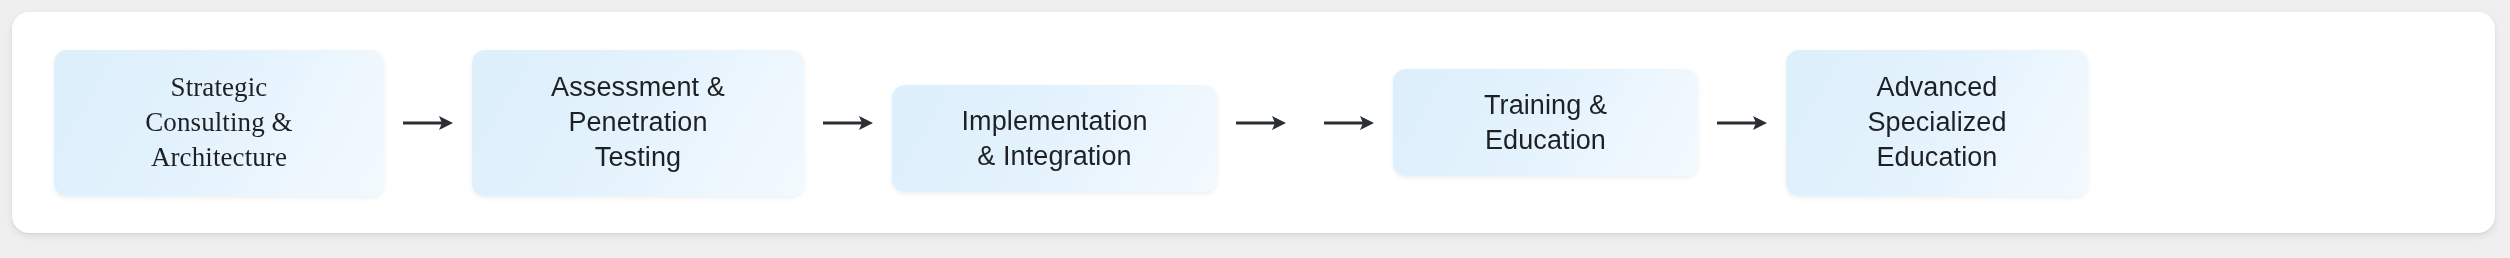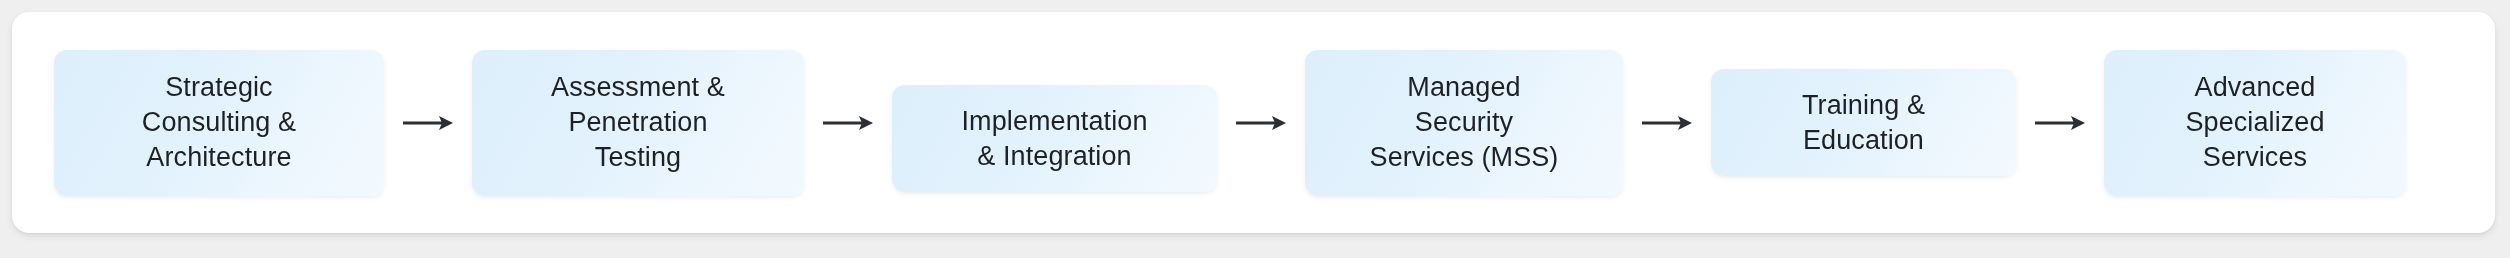--- a/index.html
+++ b/index.html
@@ -54,21 +54,21 @@
     font-size: 27px;
     line-height: 35px;
     color: #1e2124;
     font-weight: 400;
     letter-spacing: 0.1px;
     white-space: pre-line;
     padding: 0 22px;
   }
 
   
-  .stage-0 { width: 330px; height: 146px; }
+  .stage-0 { width: 330px; height: 146px; font-family: Liberation Serif, serif; }
   .stage-1 { width: 332px; height: 146px; text-align: center; }
   .stage-2 { width: 325px; height: 107px; margin-top: 32px; }
   .stage-3 { width: 318px; height: 146px; }
   .stage-4 { width: 305px; height: 107px; justify-content: center; }
   .stage-5 { width: 302px; height: 146px; }
 
   .arrow {
     flex: none;
     width: 88px;
     display: flex;
@@ -118,25 +118,20 @@
 &amp; Integration</span>
     </div>
 
     <div class="arrow">
       <svg width="54" height="22" viewBox="0 0 54 22" aria-hidden="true">
         <line x1="2" y1="11" x2="43" y2="11" stroke="#2b2f33" stroke-width="3"></line>
         <polygon points="52,11 38,4 41,11 38,18" fill="#2b2f33"></polygon>
       </svg>
     </div>
 
-    <div class="stage-box stage-3">
-      <span class="stage-label">Managed
-Security
-Services (MSS)</span>
-    </div>
 
     <div class="arrow">
       <svg width="54" height="22" viewBox="0 0 54 22" aria-hidden="true">
         <line x1="2" y1="11" x2="43" y2="11" stroke="#2b2f33" stroke-width="3"></line>
         <polygon points="52,11 38,4 41,11 38,18" fill="#2b2f33"></polygon>
       </svg>
     </div>
 
     <div class="stage-box stage-4">
       <span class="stage-label">Training &amp;
@@ -146,17 +141,17 @@
     <div class="arrow">
       <svg width="54" height="22" viewBox="0 0 54 22" aria-hidden="true">
         <line x1="2" y1="11" x2="43" y2="11" stroke="#2b2f33" stroke-width="3"></line>
         <polygon points="52,11 38,4 41,11 38,18" fill="#2b2f33"></polygon>
       </svg>
     </div>
 
     <div class="stage-box stage-5">
       <span class="stage-label">Advanced
 Specialized
-Services</span>
+Education</span>
     </div>
 
   </div>
 </div>
 
 </body></html>

